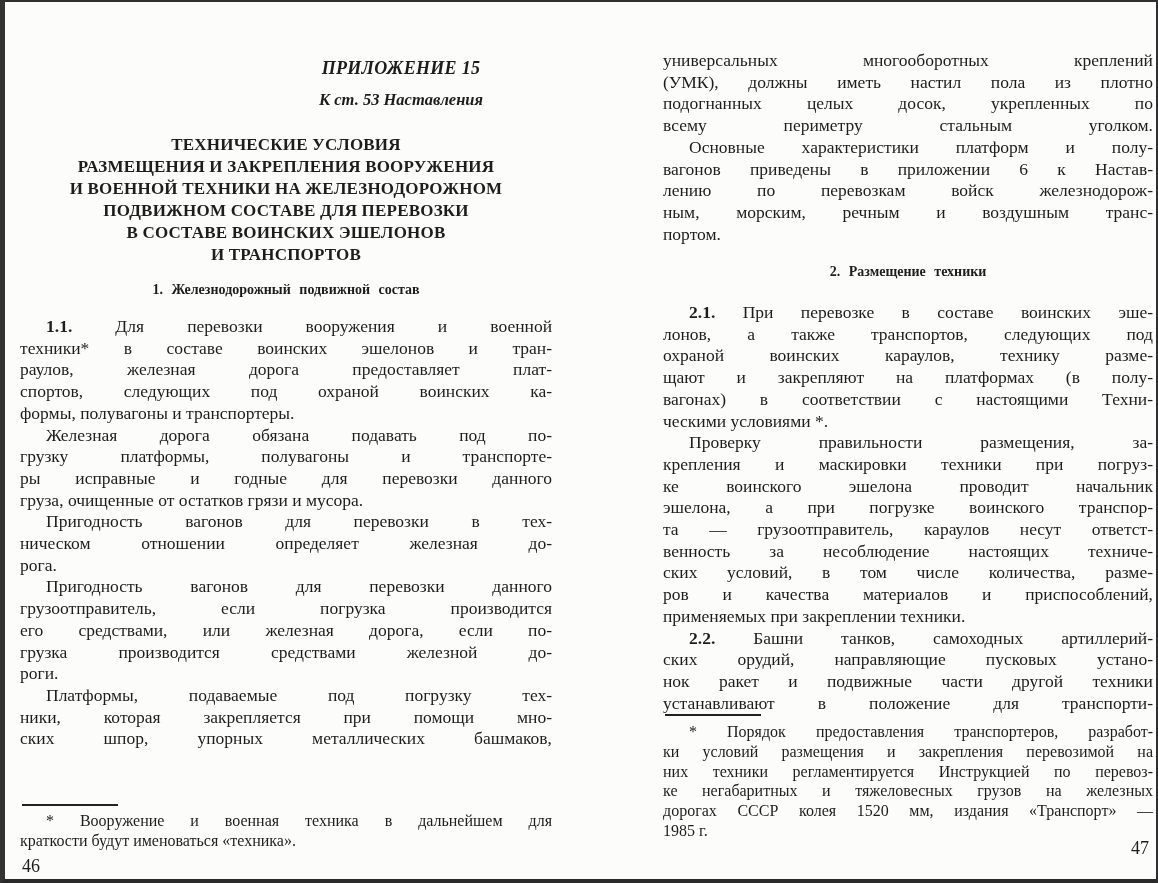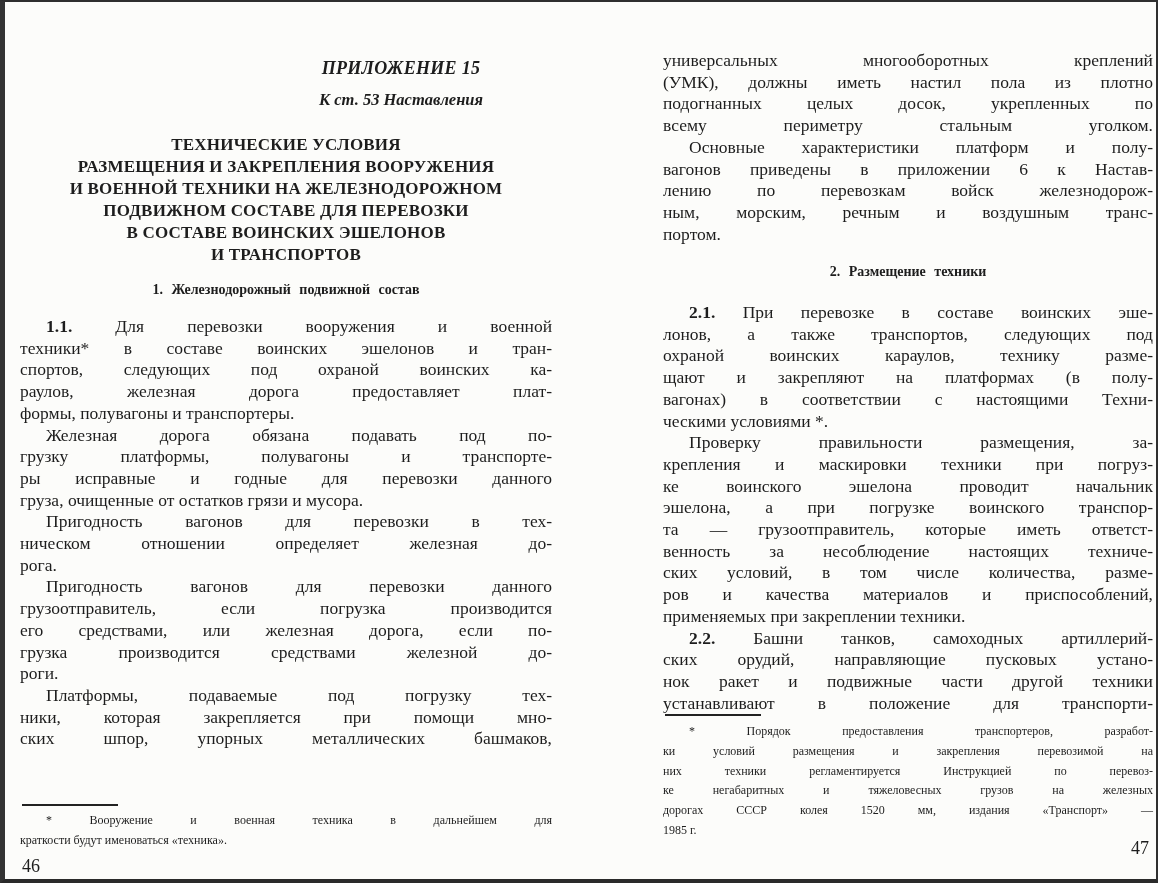--- a/index.html
+++ b/index.html
@@ -38,21 +38,21 @@
   .para { margin:0; }
   .tline { width:100%; }
   .just { text-align:justify; text-align-last:justify; }
   .ind  { text-indent:26px; }
   .tline b { font-weight:bold; }
 
   .fnsep { position:absolute; left:2px; width:96px; height:2px; background:#222222; }
   #left-fnsep  { top:782px; }
   #right-fnsep { top:712px; }
 
-  .footnote { position:absolute; left:0; width:100%; font-size:12px; line-height:19.8px; }
+  .footnote { position:absolute; left:0; width:100%; font-size:16px; line-height:19.8px; }
   #left-footnote  { top:789px; }
   #right-footnote { top:720px; }
 
   .page-num { position:absolute; font-size:18px; }
   #pn-left  { left:2px;  top:834px; }
   #pn-right { right:4px; top:836px; }
 </style>
 </head>
 <body>
 
@@ -72,22 +72,22 @@
         <div class="title-line">В СОСТАВЕ ВОИНСКИХ ЭШЕЛОНОВ</div>
         <div class="title-line">И ТРАНСПОРТОВ</div>
       </div>
 
     <div class="sec-heading" id="sec1">1. Железнодорожный подвижной состав</div>
 
     <div class="body" id="left-body">
         <div class="para">
           <div class="tline just ind"><b>1.1.</b> Для перевозки вооружения и военной</div>
           <div class="tline just">техники* в составе воинских эшелонов и тран-</div>
+          <div class="tline just">раулов, железная дорога предоставляет плат-</div>
           <div class="tline just">спортов, следующих под охраной воинских ка-</div>
-          <div class="tline just">раулов, железная дорога предоставляет плат-</div>
           <div class="tline">формы, полувагоны и транспортеры.</div>
         </div>
         <div class="para">
           <div class="tline just ind">Железная дорога обязана подавать под по-</div>
           <div class="tline just">грузку платформы, полувагоны и транспорте-</div>
           <div class="tline just">ры исправные и годные для перевозки данного</div>
           <div class="tline">груза, очищенные от остатков грязи и мусора.</div>
         </div>
         <div class="para">
           <div class="tline just ind">Пригодность вагонов для перевозки в тех-</div>
@@ -145,21 +145,21 @@
           <div class="tline just">охраной воинских караулов, технику разме-</div>
           <div class="tline just">щают и закрепляют на платформах (в полу-</div>
           <div class="tline just">вагонах) в соответствии с настоящими Техни-</div>
           <div class="tline">ческими условиями *.</div>
         </div>
         <div class="para">
           <div class="tline just ind">Проверку правильности размещения, за-</div>
           <div class="tline just">крепления и маскировки техники при погруз-</div>
           <div class="tline just">ке воинского эшелона проводит начальник</div>
           <div class="tline just">эшелона, а при погрузке воинского транспор-</div>
-          <div class="tline just">та — грузоотправитель, которые иметь ответст-</div>
+          <div class="tline just">та — грузоотправитель, караулов несут ответст-</div>
           <div class="tline just">венность за несоблюдение настоящих техниче-</div>
           <div class="tline just">ских условий, в том числе количества, разме-</div>
           <div class="tline just">ров и качества материалов и приспособлений,</div>
           <div class="tline">применяемых при закреплении техники.</div>
         </div>
         <div class="para">
           <div class="tline just ind"><b>2.2.</b> Башни танков, самоходных артиллерий-</div>
           <div class="tline just">ских орудий, направляющие пусковых устано-</div>
           <div class="tline just">нок ракет и подвижные части другой техники</div>
           <div class="tline just">устанавливают в положение для транспорти-</div>

